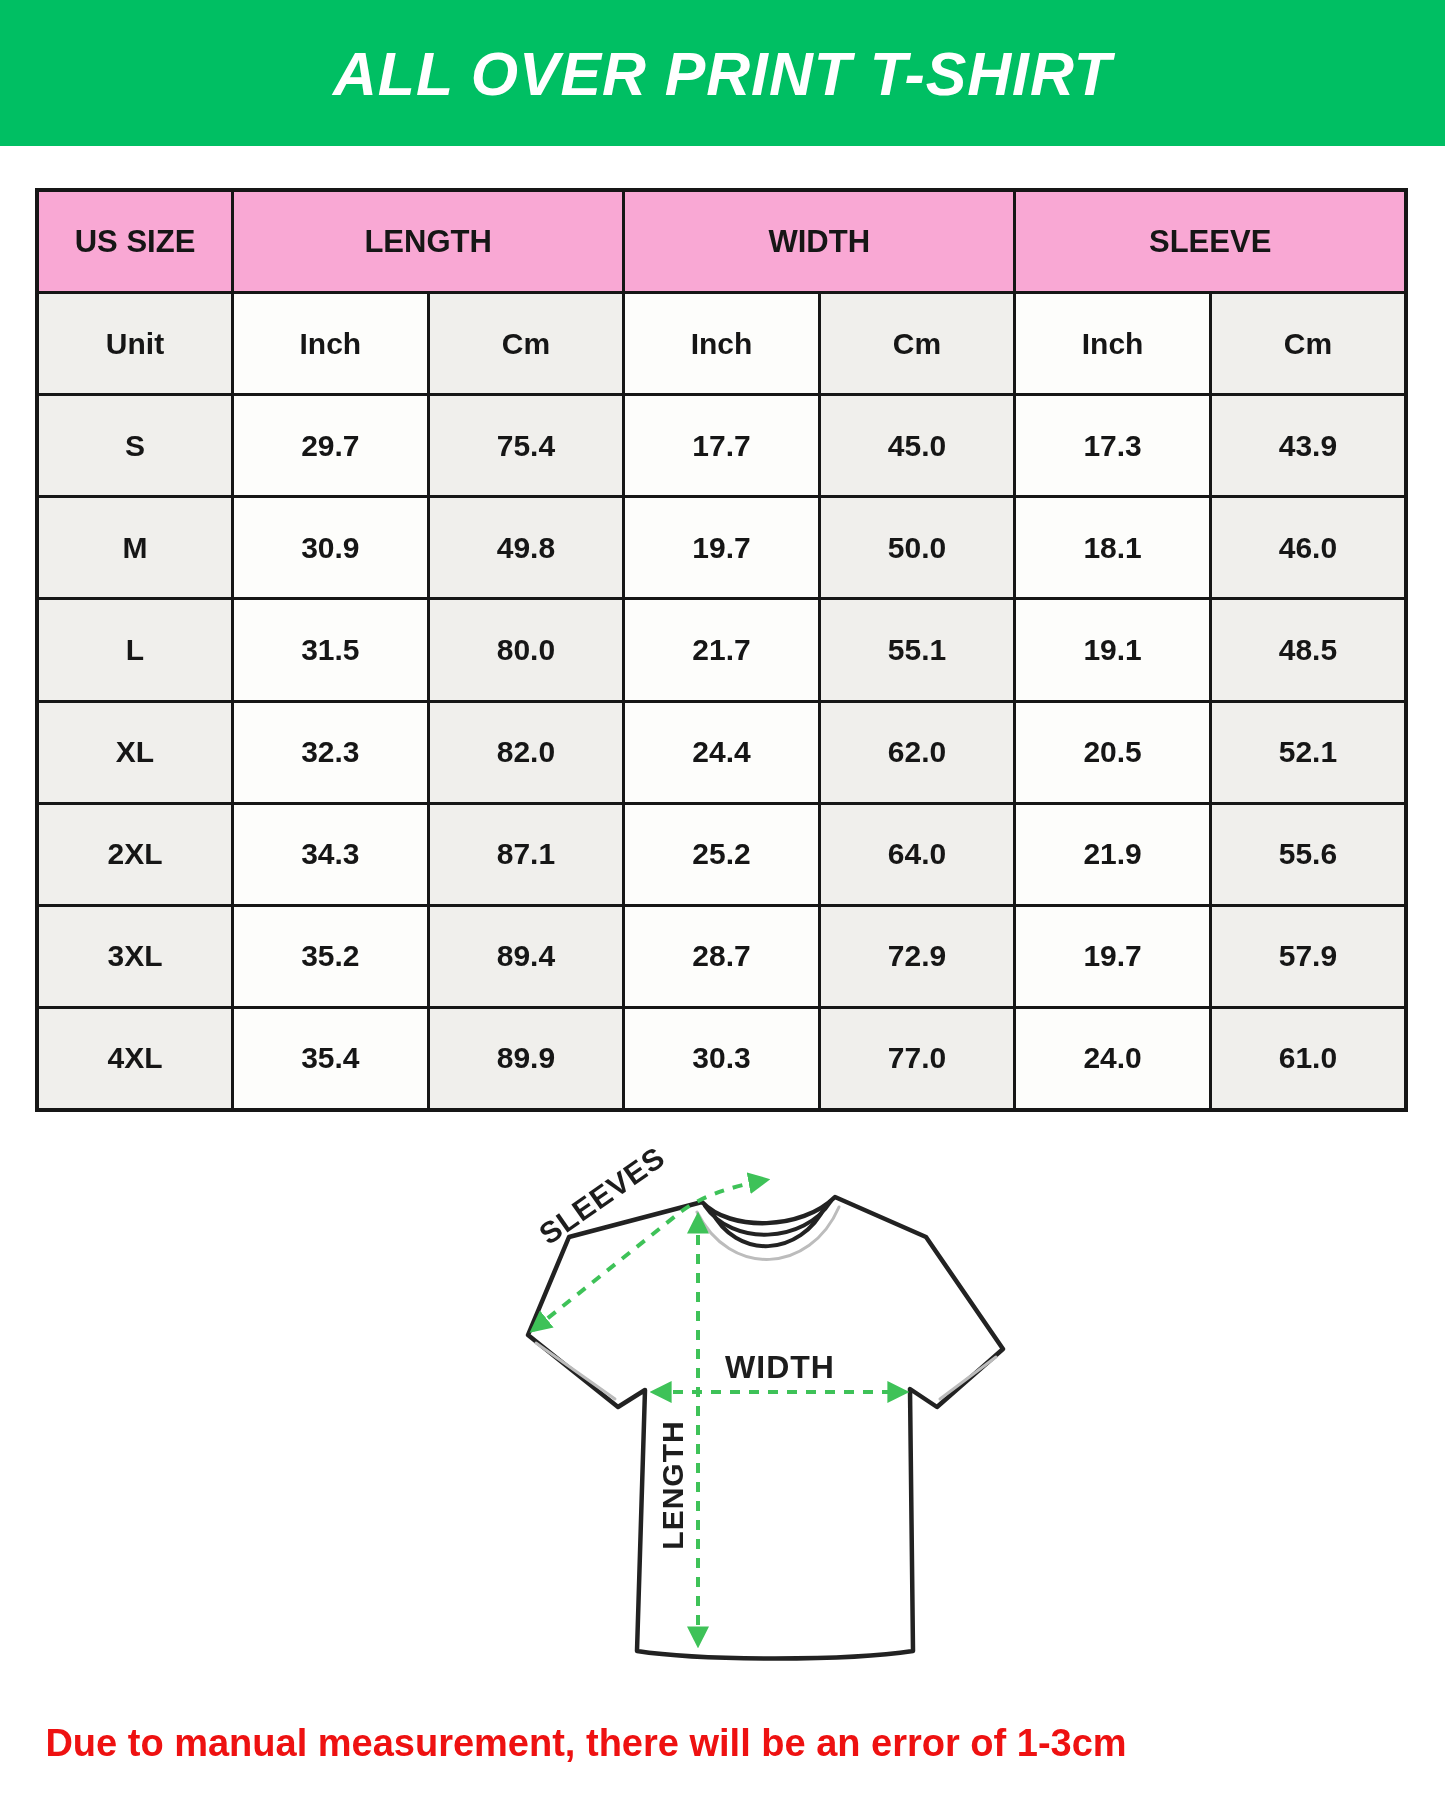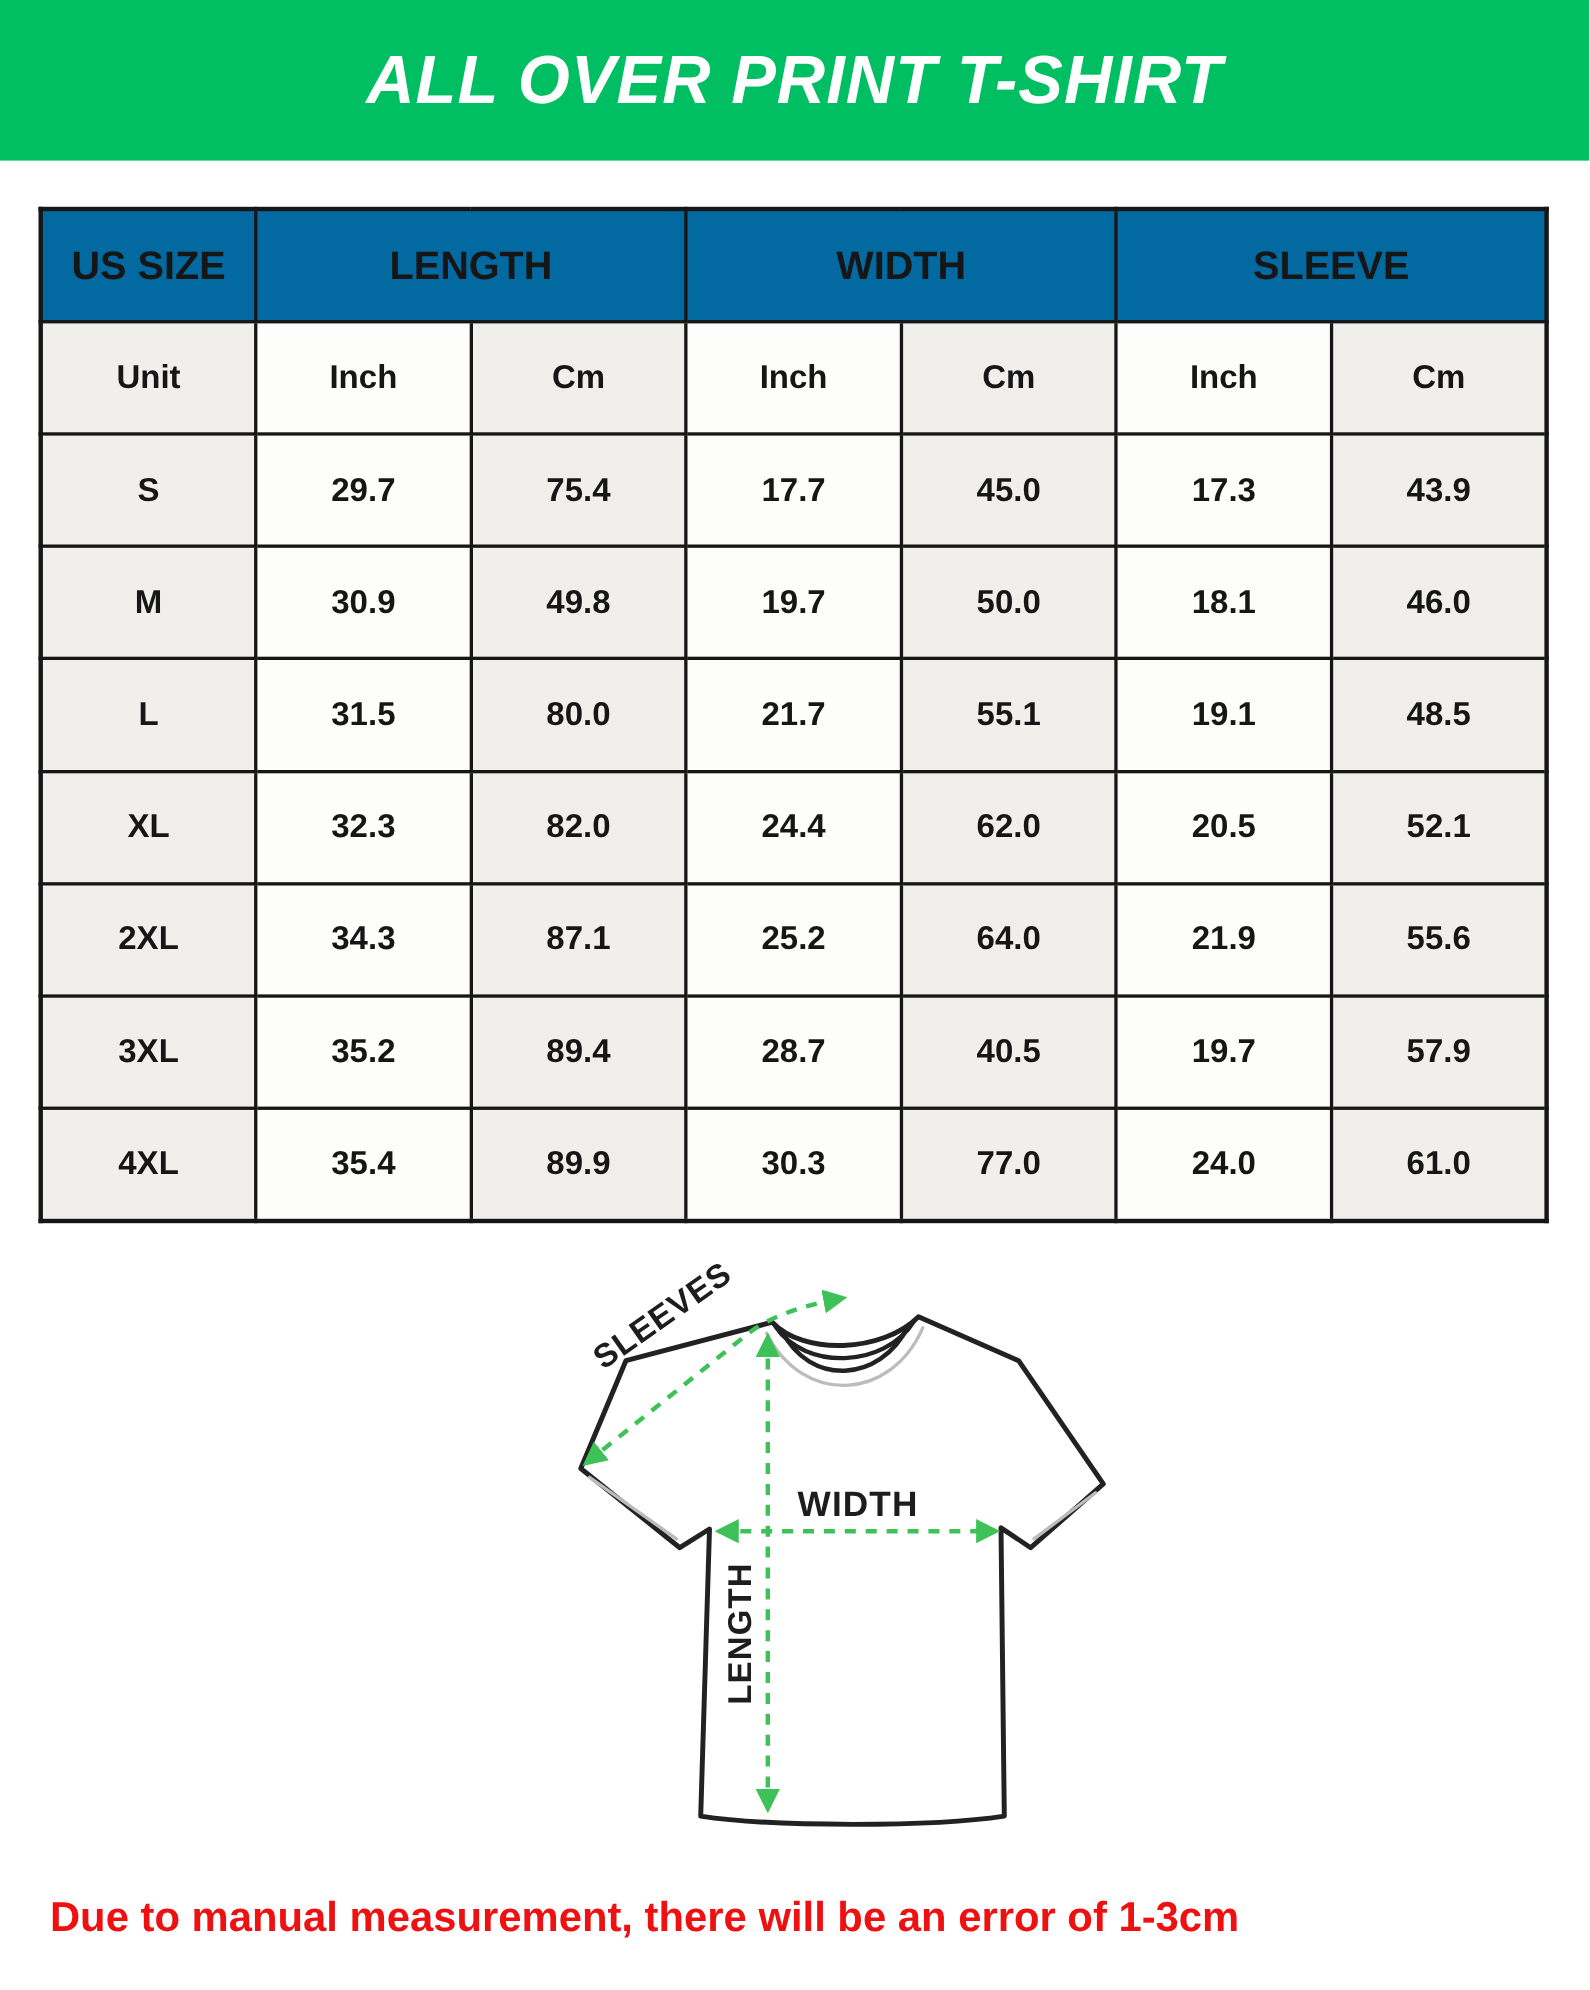--- a/index.html
+++ b/index.html
@@ -20,21 +20,21 @@
   table.size-chart {
     position:absolute; top:188px; left:35px; width:1373px; height:924px;
     border-collapse:collapse; table-layout:fixed;
     border:4px solid #161616;
   }
   table.size-chart th, table.size-chart td {
     border:3px solid #161616; text-align:center; vertical-align:middle;
     font-size:30px; font-weight:bold; color:#161616; padding:0;
     height:92px;
   }
-  tr.group-row th { background:#0369a1; font-size:36px; }
+  tr.group-row th { background:#f9a8d4; font-size:31px; }
   tr.r td:nth-child(odd)  { background:#f0efec; }
   tr.r td:nth-child(even) { background:#fdfdfb; }
   
   .diagram-wrap { position:absolute; top:1140px; left:380px; width:700px; height:570px; }
   
   .note {
     position:absolute; top:1722px; left:0; width:1172px; text-align:center;
     color:#EE1111; font-size:38px; font-weight:bold; white-space:nowrap;
   }
 </style>
@@ -117,21 +117,21 @@
         <td>25.2</td>
         <td>64.0</td>
         <td>21.9</td>
         <td>55.6</td>
       </tr>
       <tr class="r">
         <td>3XL</td>
         <td>35.2</td>
         <td>89.4</td>
         <td>28.7</td>
-        <td>40.5</td>
+        <td>72.9</td>
         <td>19.7</td>
         <td>57.9</td>
       </tr>
       <tr class="r">
         <td>4XL</td>
         <td>35.4</td>
         <td>89.9</td>
         <td>30.3</td>
         <td>77.0</td>
         <td>24.0</td>

